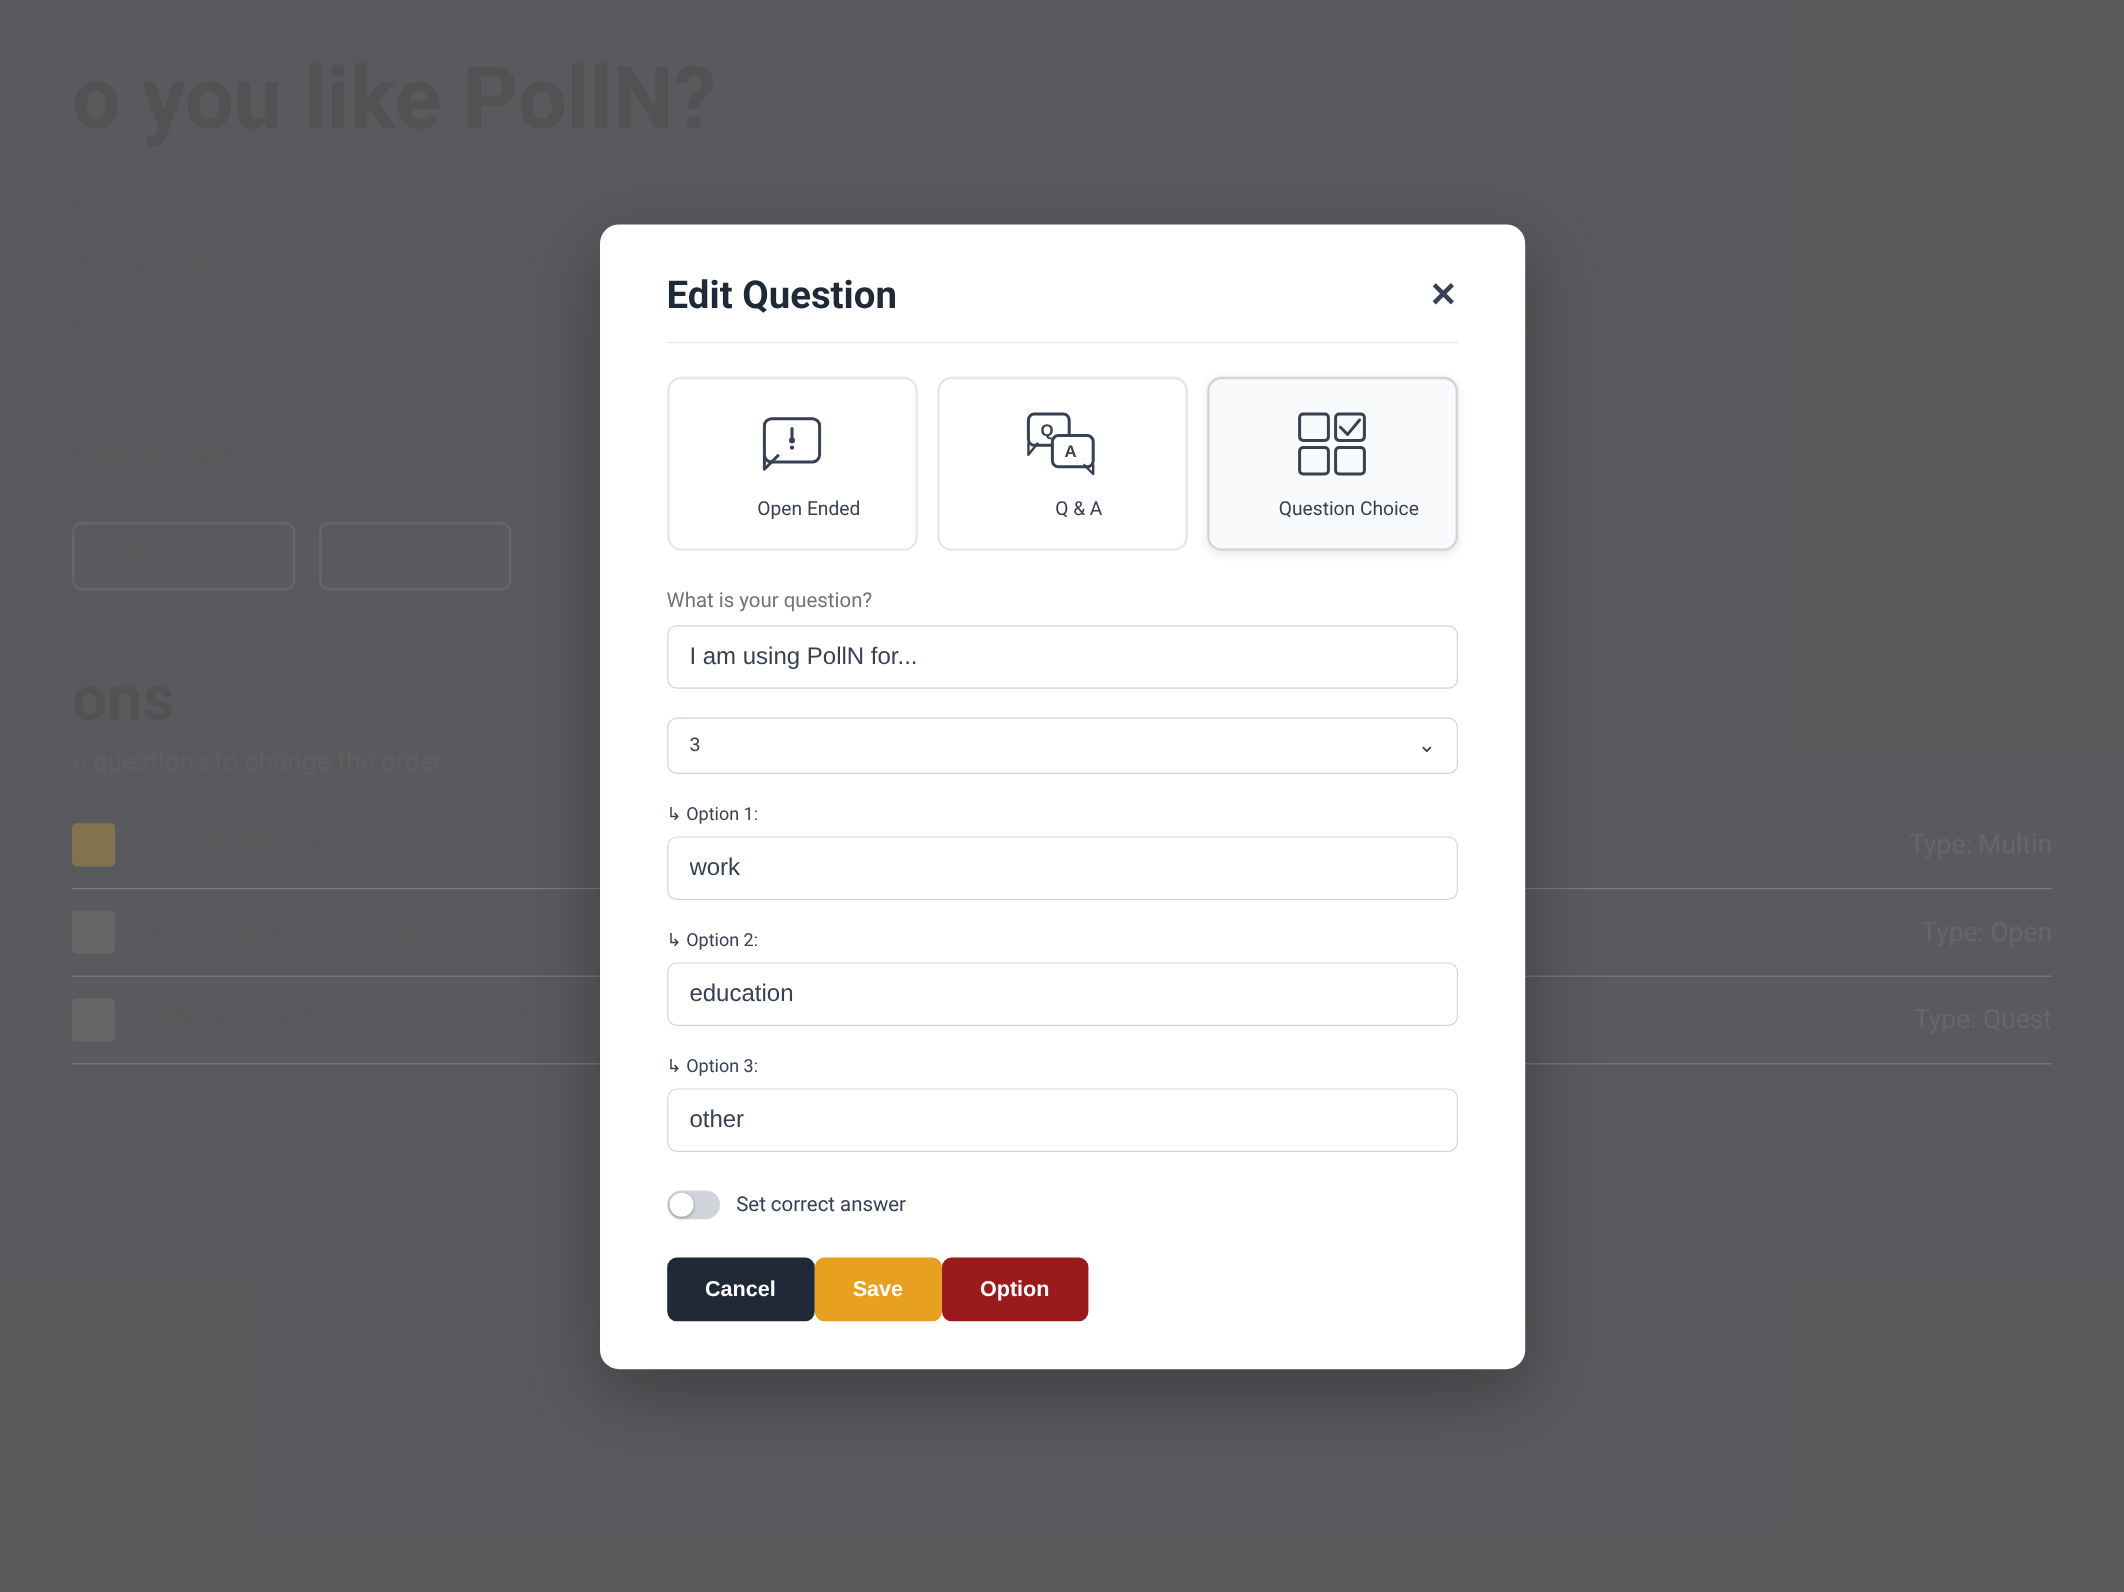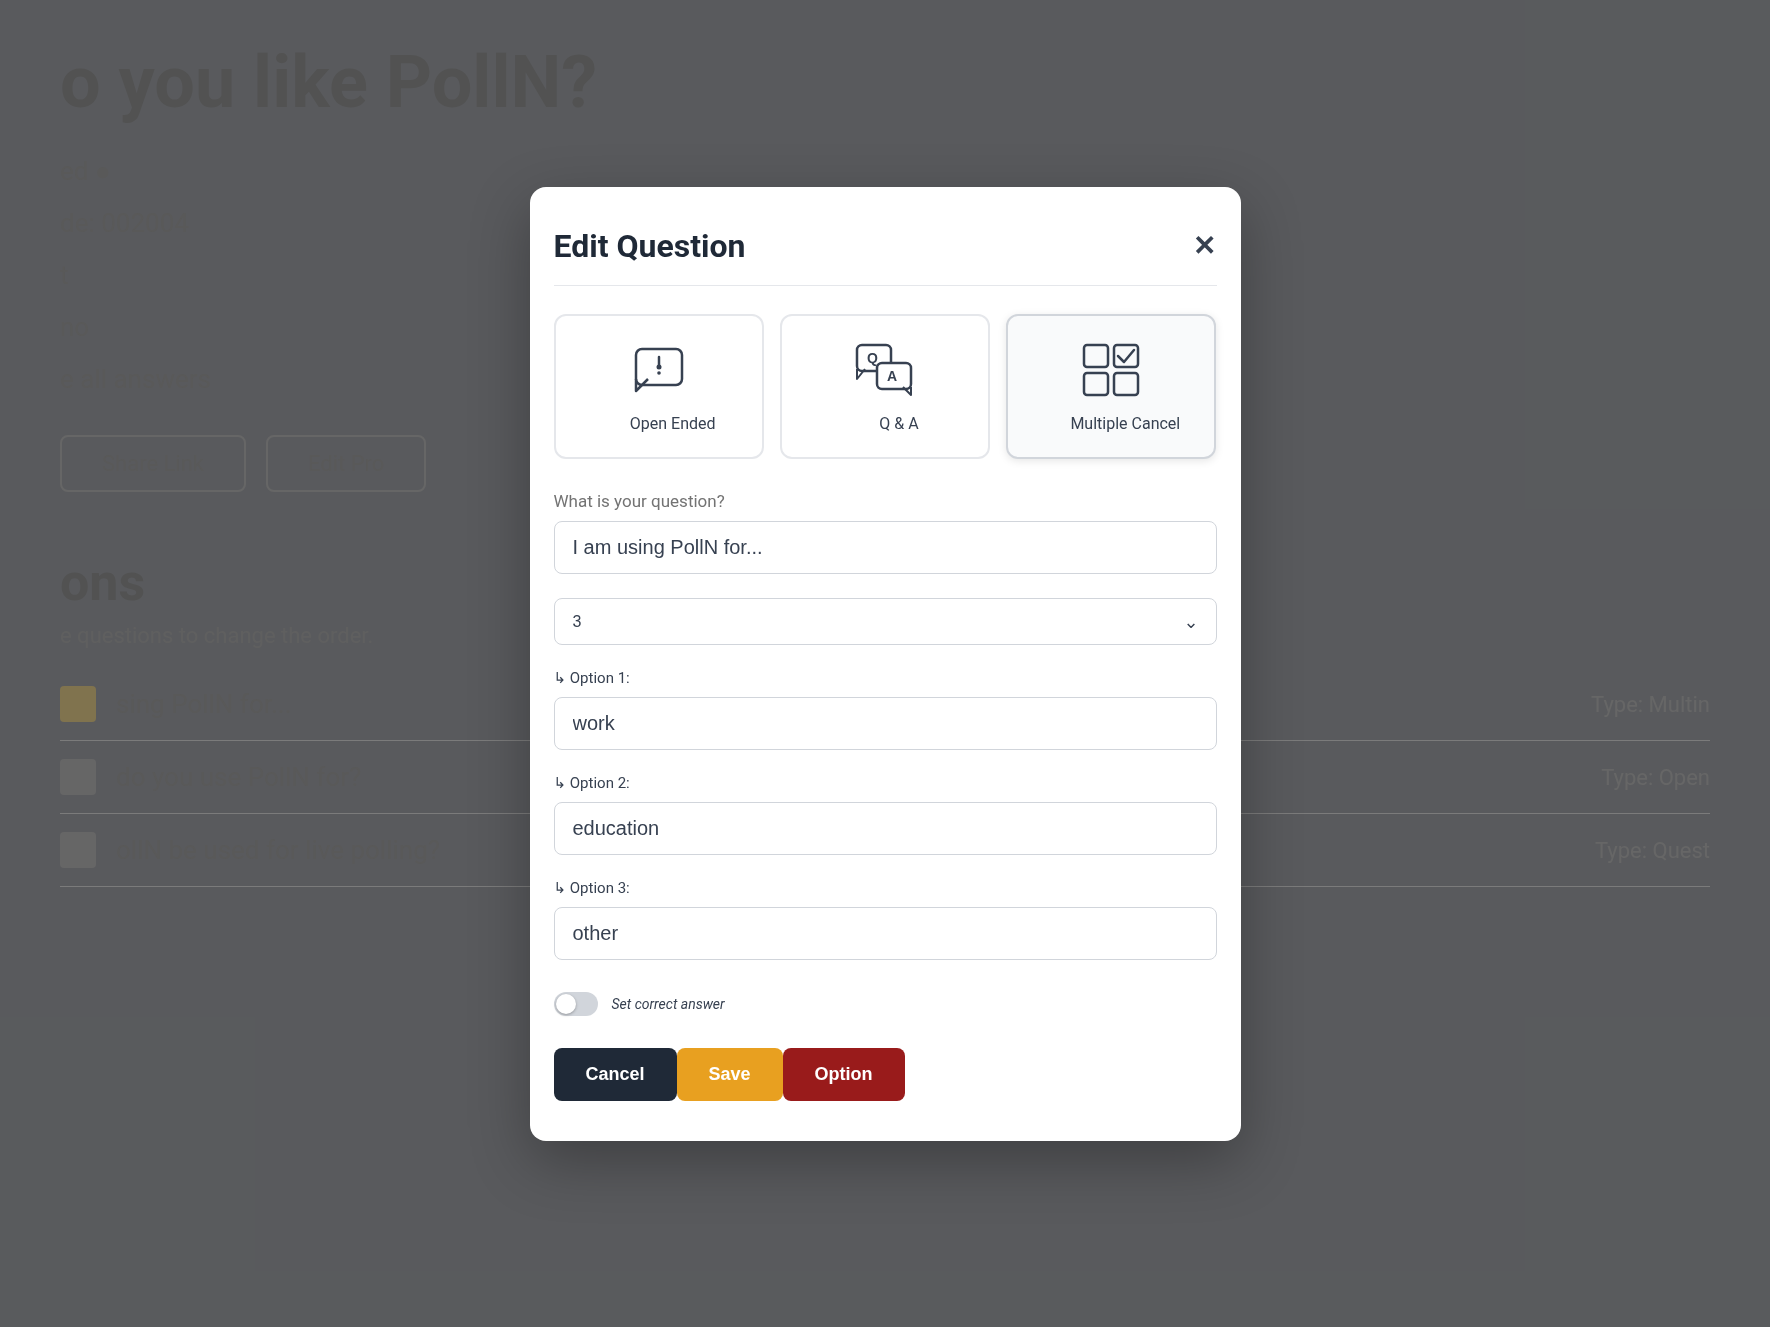--- a/index.html
+++ b/index.html
@@ -93,24 +93,24 @@
       background: rgba(80, 80, 80, 0.6);
       display: flex;
       align-items: center;
       justify-content: center;
     }
 
     
     .modal {
       background: #fff;
       border-radius: 16px;
-      width: 711px;
+      width: 771px;
       max-height: 1000px;
       overflow-y: auto;
-      padding: 40px 24px;
+      padding: 40px 56px;
       position: relative;
       box-shadow: 0 20px 60px rgba(0,0,0,0.3);
     }
 
     .modal-header {
       display: flex;
       align-items: center;
       justify-content: space-between;
       margin-bottom: 28px;
       padding-bottom: 20px;
@@ -250,23 +250,22 @@
       height: 20px;
       border-radius: 50%;
       background: #fff;
       position: absolute;
       top: 2px;
       left: 2px;
       box-shadow: 0 1px 3px rgba(0,0,0,0.3);
     }
 
     .toggle-label {
-      font-size: 14px;
-      color: #374151;
-      font-style: italic;
+      font-size: 17px;
+      color: #374151;
     }
 
     
     .action-buttons {
       display: flex;
       gap: 0;
     }
 
     .btn-cancel {
       padding: 16px 32px;
@@ -385,21 +384,21 @@
       <div class="type-card active">
         <div class="type-card-icon">
           <svg width="58" height="54" viewBox="0 0 58 54" fill="none" xmlns="http://www.w3.org/2000/svg">
             <rect x="2" y="2" width="24" height="22" rx="3" stroke="#374151" stroke-width="2.5" fill="none"></rect>
             <rect x="32" y="2" width="24" height="22" rx="3" stroke="#374151" stroke-width="2.5" fill="none"></rect>
             <polyline points="36,13 42,19 52,7" stroke="#374151" stroke-width="2.5" fill="none" stroke-linecap="round" stroke-linejoin="round"></polyline>
             <rect x="2" y="30" width="24" height="22" rx="3" stroke="#374151" stroke-width="2.5" fill="none"></rect>
             <rect x="32" y="30" width="24" height="22" rx="3" stroke="#374151" stroke-width="2.5" fill="none"></rect>
           </svg>
         </div>
-        <span class="type-card-label">Multiple Cancel</span>
+        <span class="type-card-label">Question Choice</span>
       </div>
     </div>
 
     
     <label class="form-label">What is your question?</label>
     <input class="form-input" type="text" value="I am using PollN for..." style="">
 
     
     <div class="select-wrapper">
       <select>

